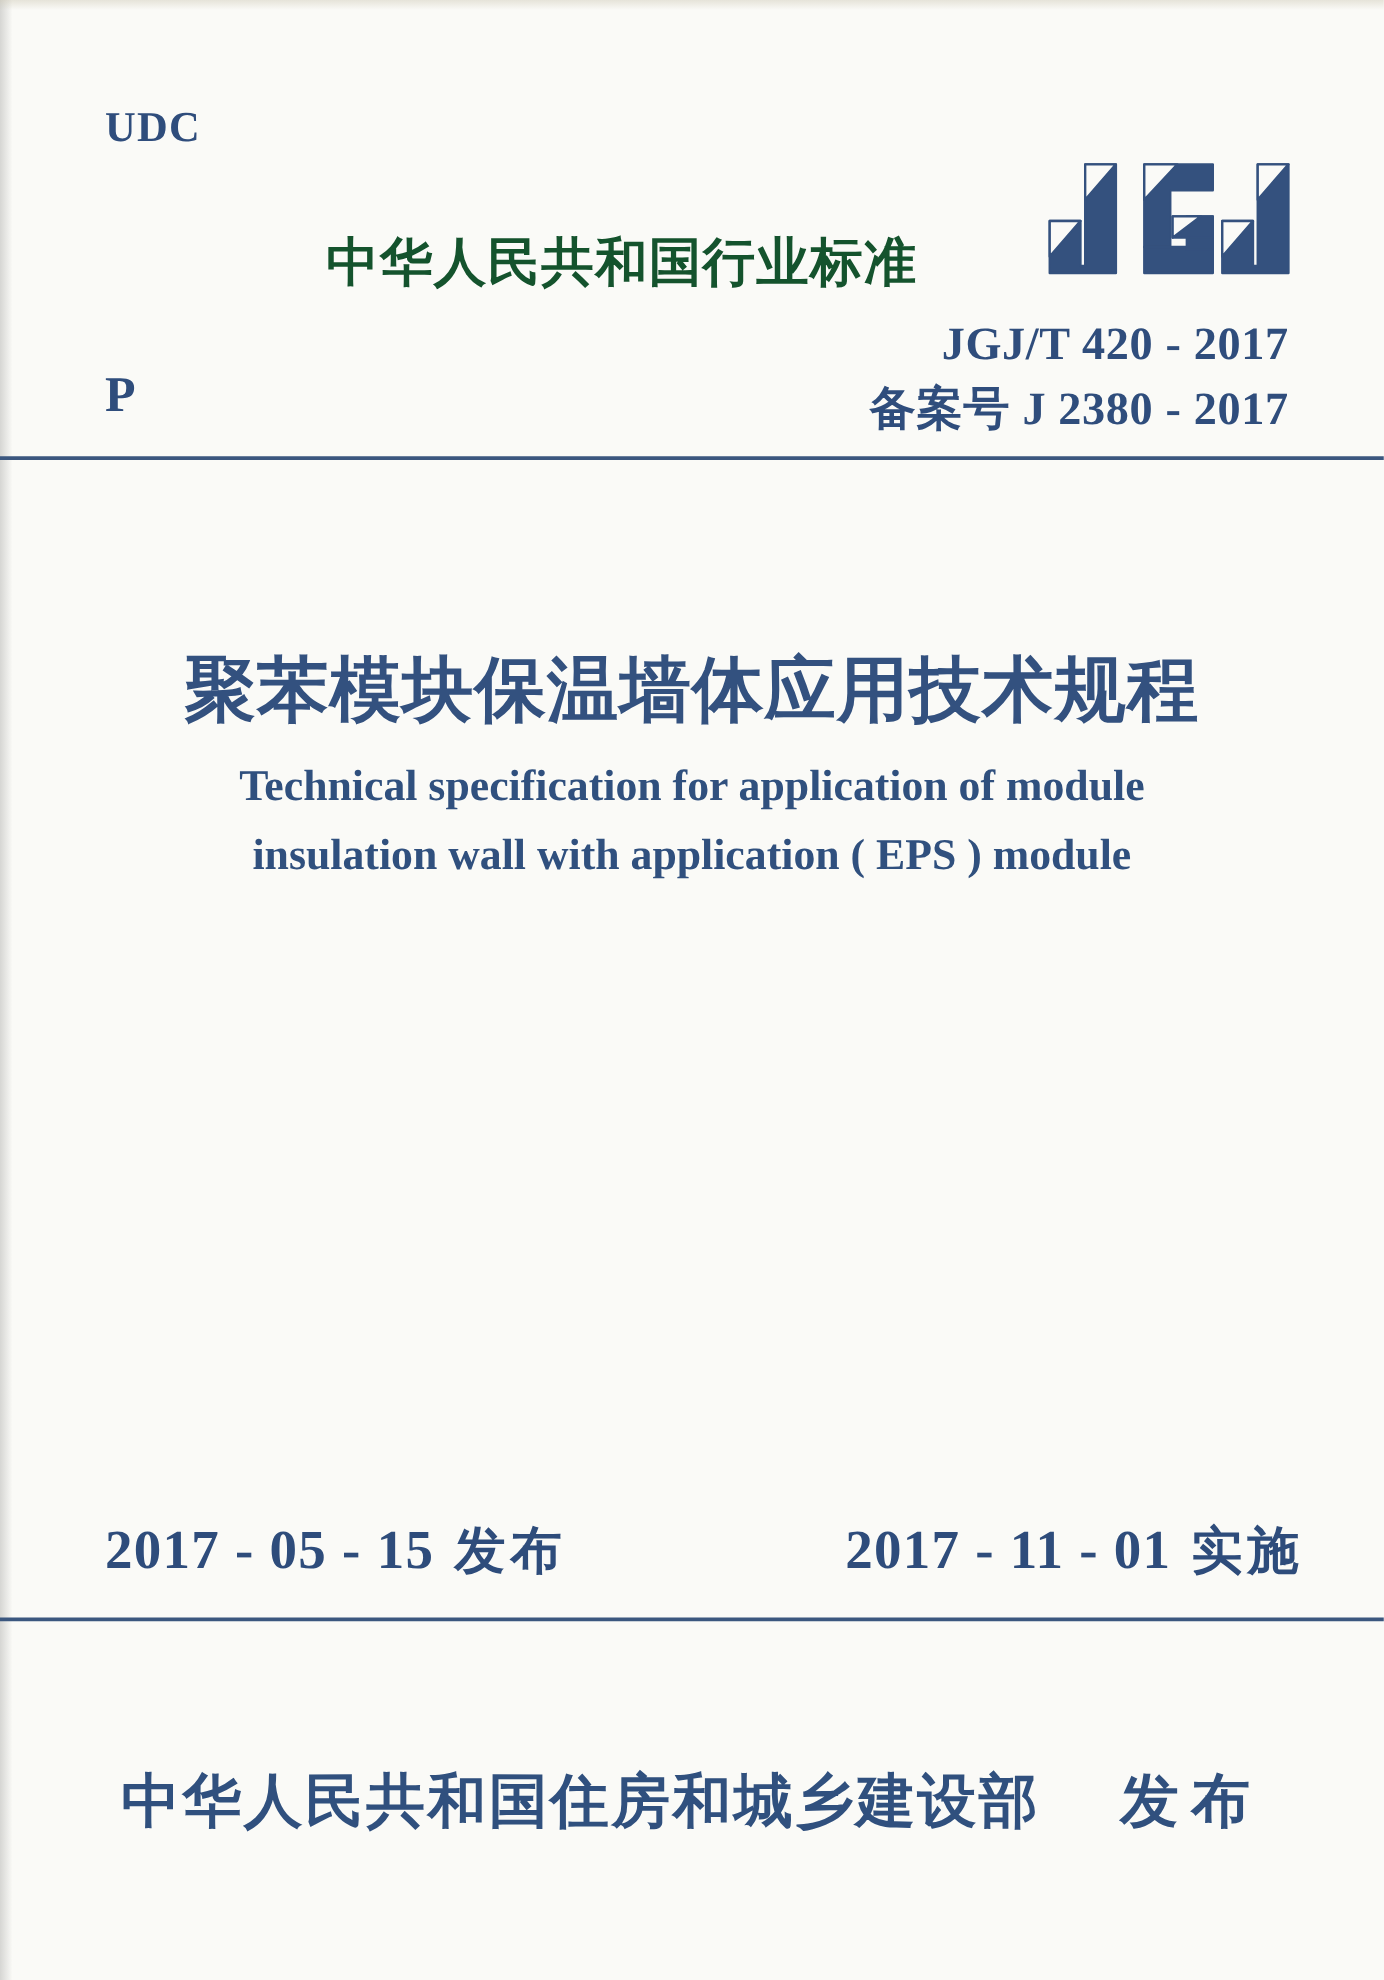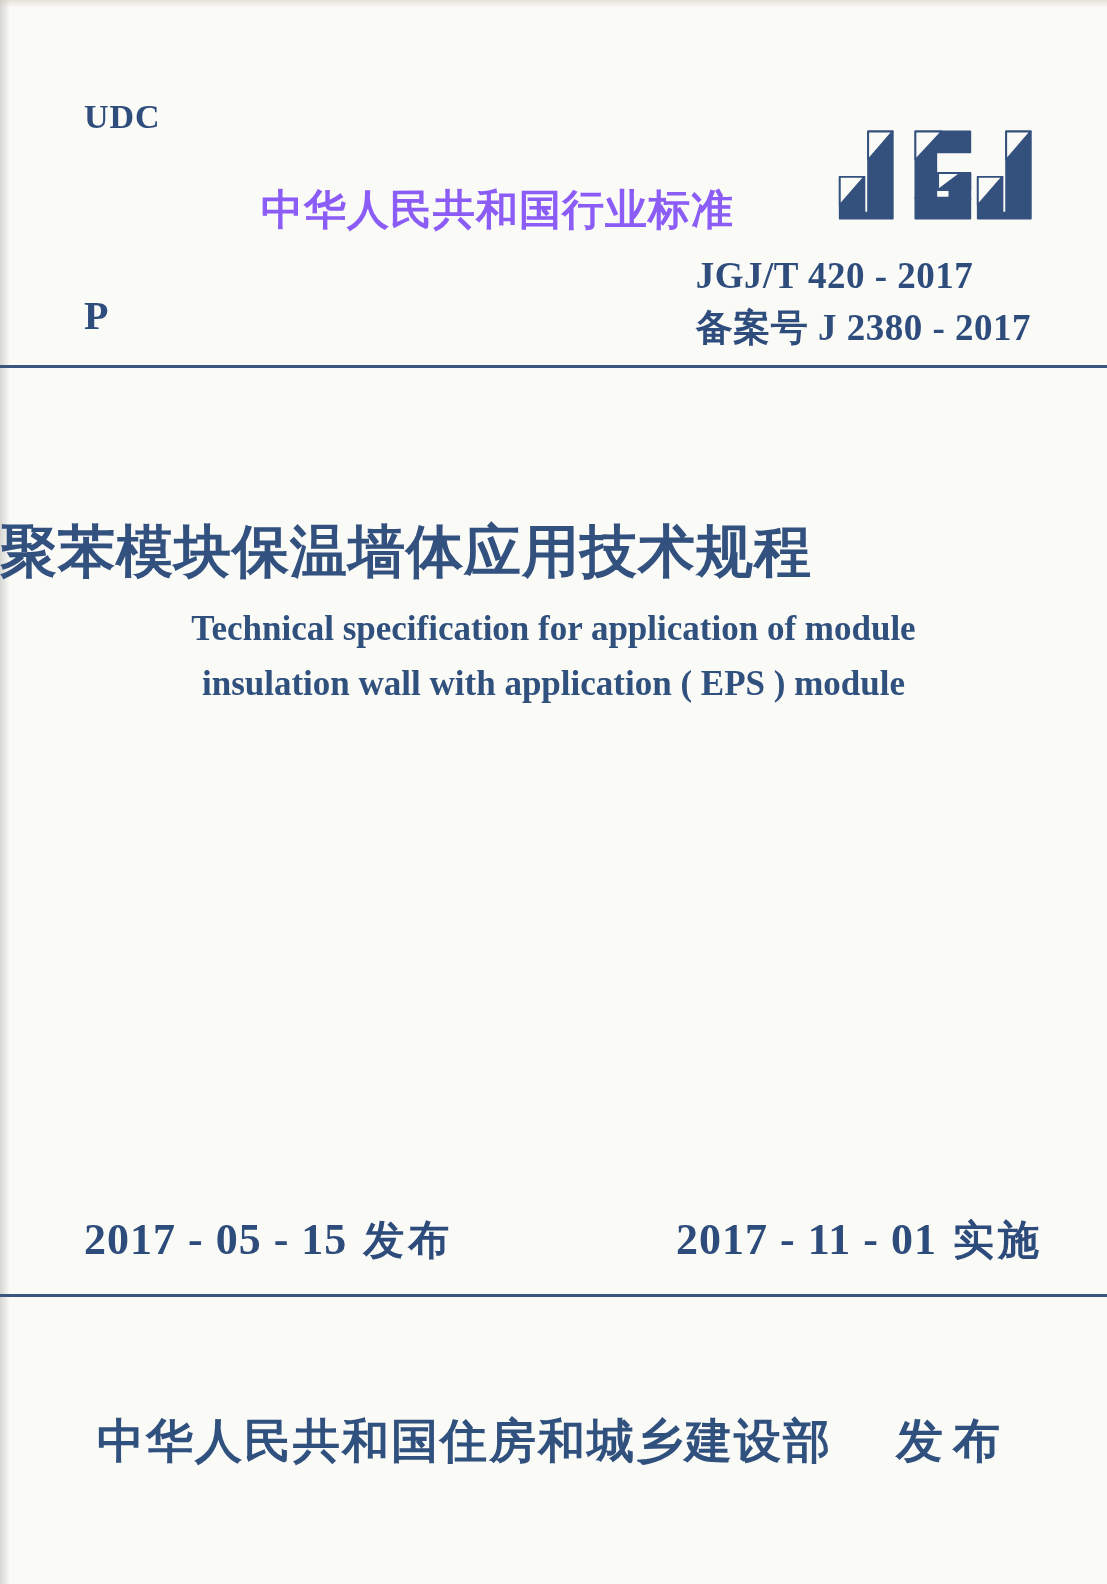--- a/index.html
+++ b/index.html
@@ -17,55 +17,57 @@
     background: linear-gradient(90deg, rgba(120,120,118,0.28), rgba(120,120,118,0.0));
     pointer-events: none;
   }
   .edge-top {
     position: absolute; left: 0; top: 0; right: 0; height: 8px;
     background: linear-gradient(180deg, rgba(205,200,180,0.45), rgba(205,200,180,0.0));
     pointer-events: none;
   }
 
   .udc {
-    position: absolute; left: 84px; top: 98px;
+    position: absolute; left: 84px; top: 84px;
     font-family: "Liberation Serif", serif;
     font-weight: bold; font-size: 34px; letter-spacing: 1px;
     color: #2f4d7c;
   }
   .std-type {
     position: absolute; left: 261px; top: 182px;
     font-size: 42px; font-weight: bold; letter-spacing: 1px;
-    color: #8b5cf6;
+    color: #14532d;
   }
   .jgj-logo {
     position: absolute; left: 836px; top: 122px;
     width: 208px; height: 104px;
   }
   .std-numbers {
     position: absolute; right: 76px; top: 250px;
+    text-align: right;
     font-family: "Liberation Serif", serif;
     font-weight: bold; font-size: 37px; line-height: 52px;
     color: #2f4d7c; letter-spacing: 0.5px;
     white-space: nowrap;
   }
   .p-code {
     position: absolute; left: 84px; top: 292px;
     font-family: "Liberation Serif", serif;
     font-weight: bold; font-size: 40px;
   }
   .rule {
     position: absolute; left: 0; width: 100%; height: 3px;
     background: #3b577f;
   }
   .rule-top { top: 365px; }
   .rule-bottom { top: 1294px; }
 
   .title-cn {
     position: absolute; left: 0; top: 514px; width: 100%;
+    text-align: center;
     font-family: "Liberation Serif", serif;
     font-size: 57px; font-weight: 600; letter-spacing: 1px;
     color: #33517f;
     white-space: nowrap;
   }
   .title-en {
     position: absolute; left: 0; top: 601px; width: 100%;
     text-align: center;
     font-family: "Liberation Serif", serif;
     font-size: 35px; font-weight: 600; line-height: 55px;

